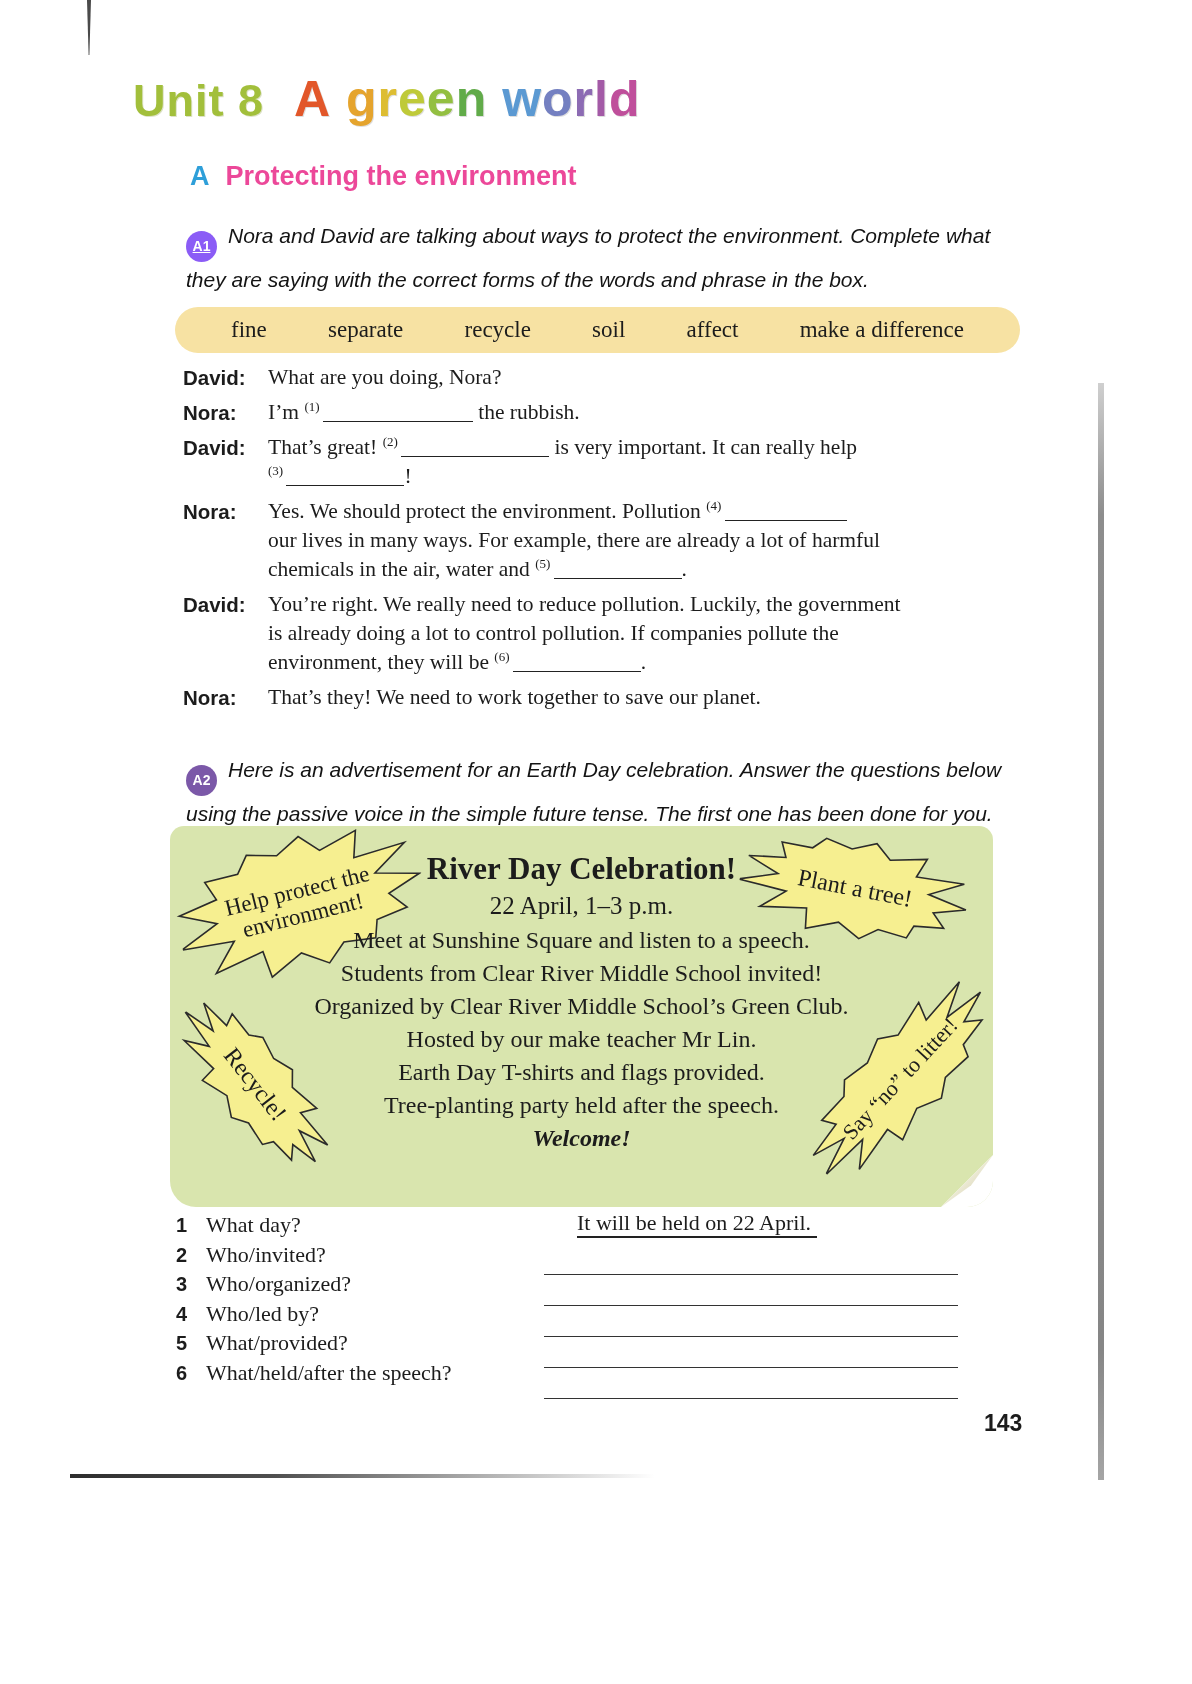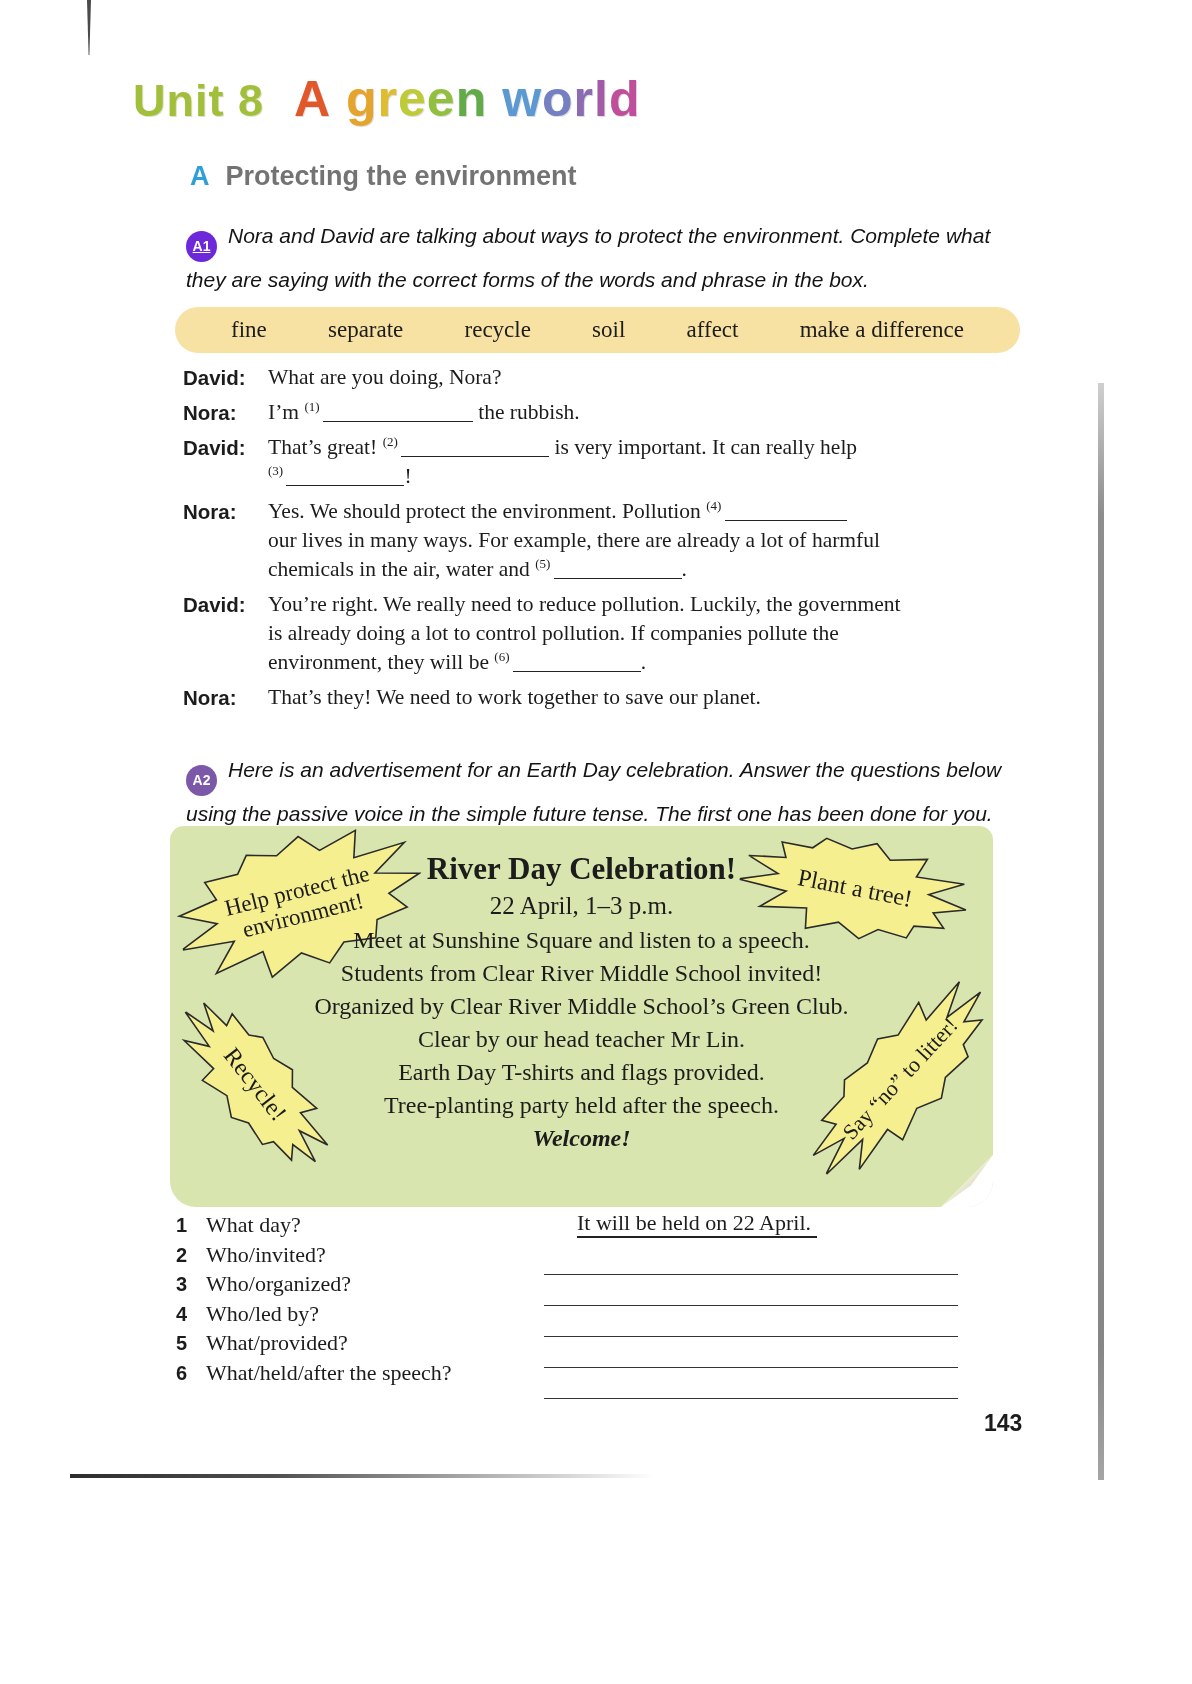--- a/index.html
+++ b/index.html
@@ -85,25 +85,25 @@
 <div class="page">
 
   <div class="pen-mark"></div>
 
   <div class="unit-title">
     <span class="unit-label" style="color: rgb(162, 191, 59);">Unit 8</span>
     <span class="unit-colored"><span style="color: rgb(226, 87, 42);">A</span><span>&nbsp;</span><span style="color: rgb(229, 164, 45);">g</span><span style="color: rgb(221, 189, 50);">r</span><span style="color: rgb(191, 202, 57);">e</span><span style="color: rgb(147, 191, 65);">e</span><span style="color: rgb(97, 171, 73);">n</span><span>&nbsp;</span><span style="color: rgb(91, 153, 210);">w</span><span style="color: rgb(116, 128, 193);">o</span><span style="color: rgb(140, 107, 179);">r</span><span style="color: rgb(163, 90, 166);">l</span><span style="color: rgb(191, 79, 155);">d</span></span>
   </div>
 
   <div class="section-head">
-    <span class="section-letter" style="color: rgb(46, 159, 217);">A</span><span class="section-title" style="color: #737373;">Protecting the environment</span>
+    <span class="section-letter" style="color: rgb(46, 159, 217);">A</span><span class="section-title" style="color: #ec4899;">Protecting the environment</span>
   </div>
 
   <div class="ex-head" style="left:186px;top:218px;width:856px;">
-    <span class="badge" style="background: #6d28d9; text-decoration: underline;">A1</span><span>Nora and David are talking about ways to protect the environment. Complete what</span>
+    <span class="badge" style="background: #8b5cf6; text-decoration: underline;">A1</span><span>Nora and David are talking about ways to protect the environment. Complete what</span>
     <div>they are saying with the correct forms of the words and phrase in the box.</div>
   </div>
 
   <div class="word-box" style="background: rgb(247, 226, 163);">
       <span>fine</span>
       <span>separate</span>
       <span>recycle</span>
       <span>soil</span>
       <span>affect</span>
       <span>make a difference</span>
@@ -142,21 +142,21 @@
   </div>
 
   <div class="ad-box" style="background: rgb(217, 229, 174);">
     <div class="ad-text">
       <div class="ad-title">River Day Celebration!</div>
       <div class="ad-date">22 April, 1–3 p.m.</div>
       <div>
           <div class="ad-line">Meet at Sunshine Square and listen to a speech.</div>
           <div class="ad-line">Students from Clear River Middle School invited!</div>
           <div class="ad-line">Organized by Clear River Middle School’s Green Club.</div>
-          <div class="ad-line">Clear by our head teacher Mr Lin.</div>
+          <div class="ad-line">Hosted by our make teacher Mr Lin.</div>
           <div class="ad-line">Earth Day T-shirts and flags provided.</div>
           <div class="ad-line">Tree-planting party held after the speech.</div>
         </div>
       <div class="ad-welcome">Welcome!</div>
     </div>
     <div class="dog-ear">
       <div class="cut"></div>
       <div class="flap"></div>
     </div>
   <div class="sticker" style="left: 5px; top: 7px; width: 250px; height: 140px; transform: rotate(-14deg);">

